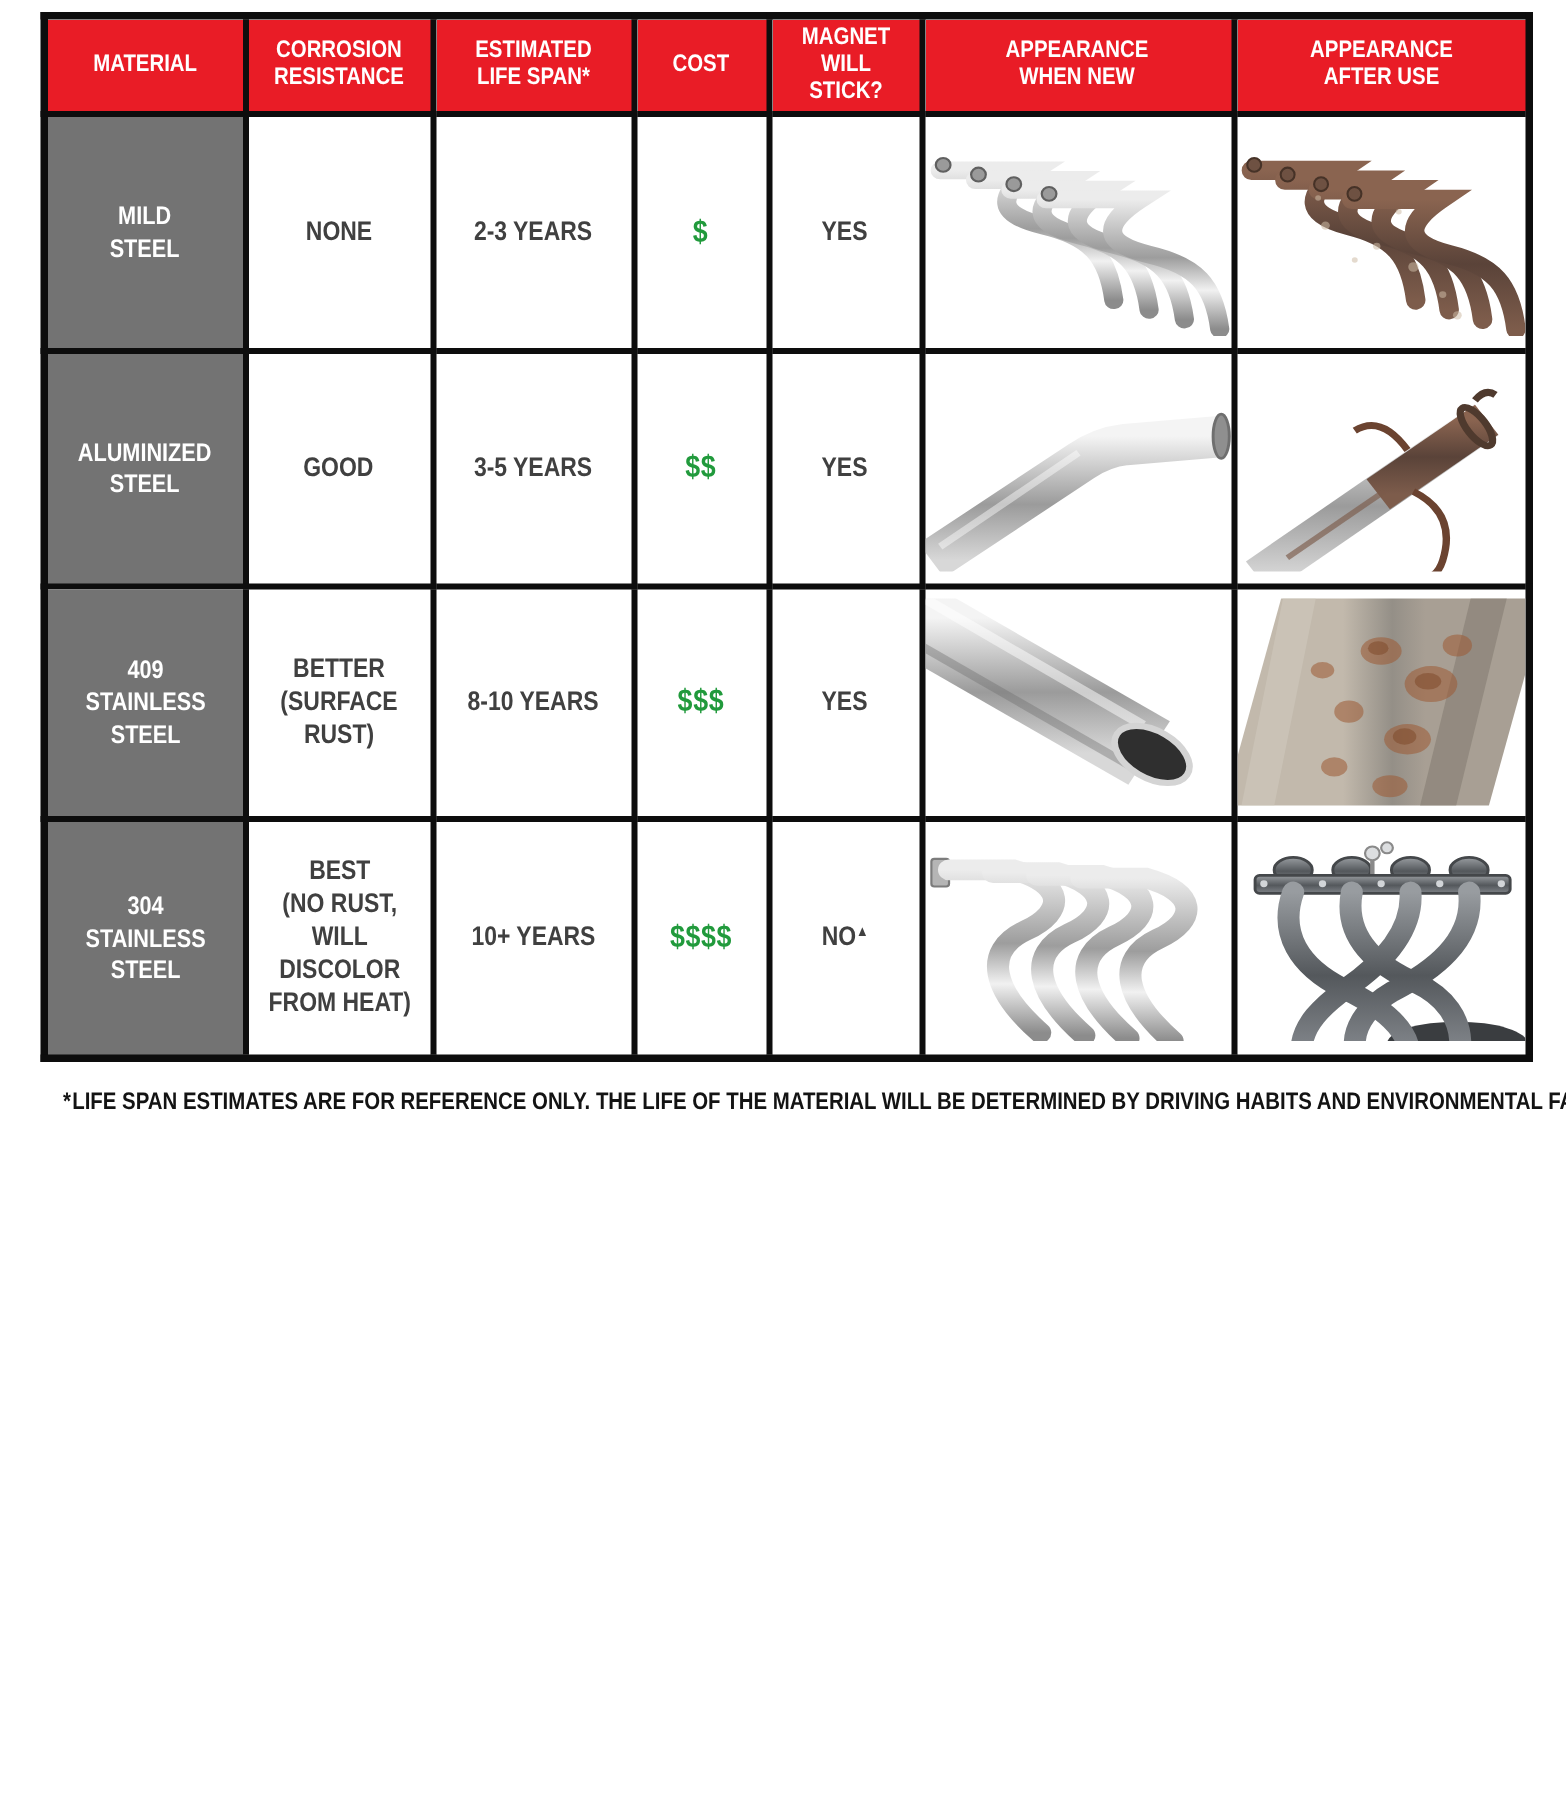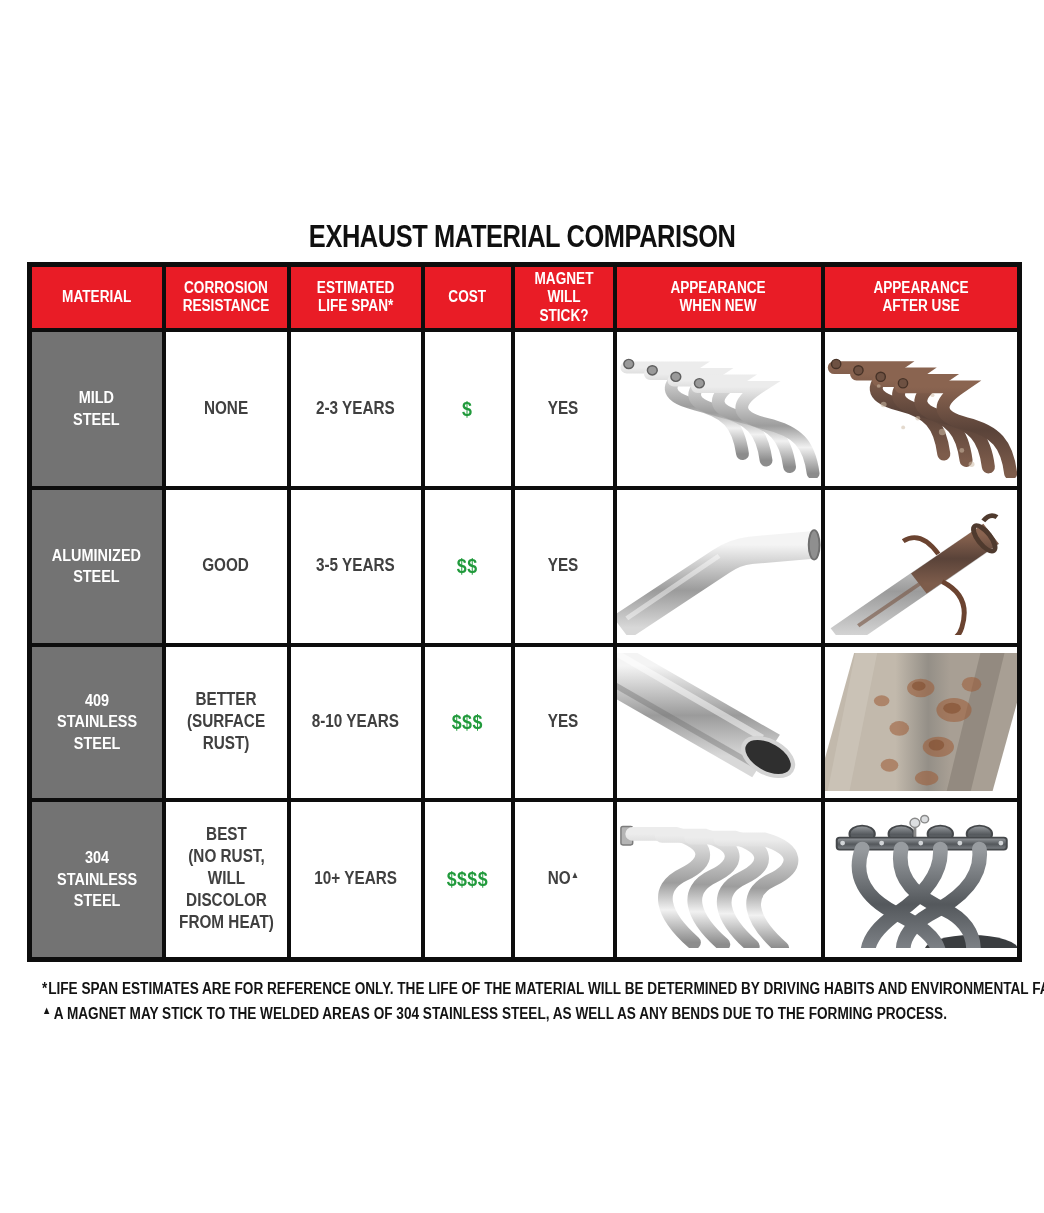--- a/index.html
+++ b/index.html
@@ -77,21 +77,20 @@
         <stop offset="0.6" stop-color="#948f87"></stop>
       <stop offset="1" stop-color="#a89f94"></stop>
     </linearGradient>
     <path id="hdrTube" d="M10 30 H74 C48 48 48 62 80 70 C112 78 124 92 128 124" fill="none" stroke-linecap="round"></path>
     <path id="hdrTube2" d="M16 26 H60 C94 36 96 56 68 70 C38 85 46 114 78 144" fill="none" stroke-linecap="round"></path>
   </defs>
 </svg>
 
 <div class="page">
 
-  <div class="title"><span class="tx">EXHAUST MATERIAL COMPARISON</span></div>
 
   <table class="cmp">
     <colgroup>
       <col style="width:134px">
         <col style="width:125px">
         <col style="width:134px">
       <col style="width:90px">
         <col style="width:102px">
         <col style="width:208px">
         <col style="width:197px">
@@ -264,16 +263,15 @@
             <path d="M78 42 C72 76 96 96 122 108 C142 118 152 134 152 152" stroke="url(#gGun)" stroke-width="15" fill="none" stroke-linecap="round"></path>
           </svg>
         </td>
       </tr>
 
     </tbody>
   </table>
 
   <div class="footnotes">
     <span class="line"><span class="tx"><span class="m-star">*</span><span>LIFE SPAN ESTIMATES ARE FOR REFERENCE ONLY. THE LIFE OF THE MATERIAL WILL BE DETERMINED BY DRIVING HABITS AND ENVIRONMENTAL FACTORS.</span></span></span>
-    <span class="line"><span class="tx"><span class="m-tri">▲</span><span>A MAGNET MAY STICK TO THE WELDED AREAS OF 304 STAINLESS STEEL, AS WELL AS ANY BENDS DUE TO THE FORMING PROCESS.</span></span></span>
   </div>
 
 </div>
 
 </body></html>

